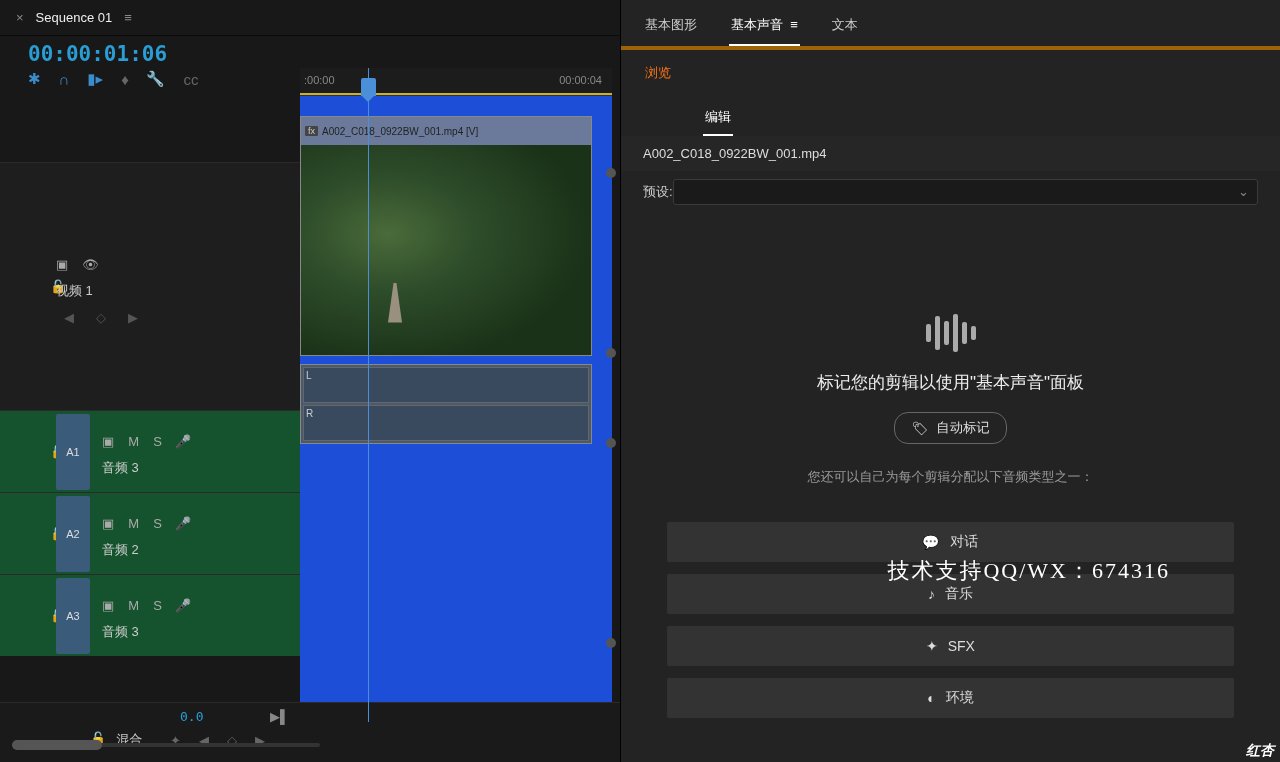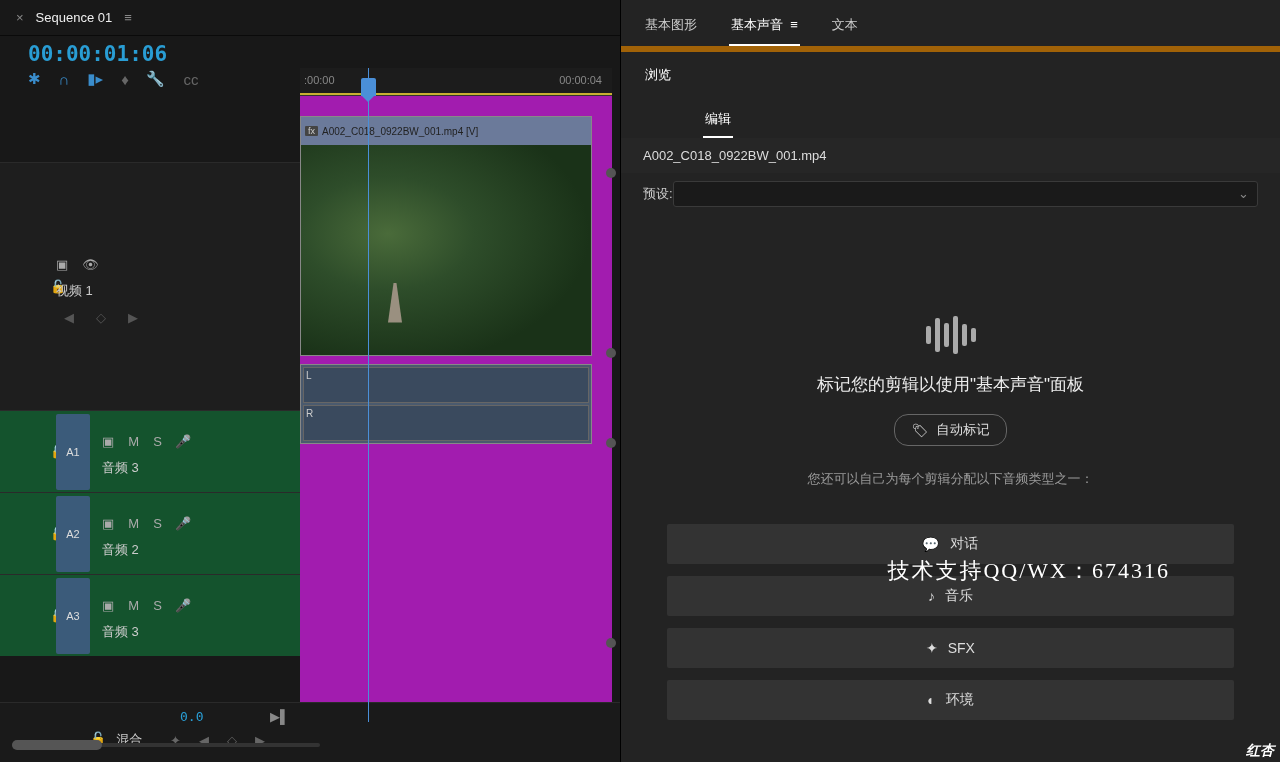--- a/index.html
+++ b/index.html
@@ -20,44 +20,44 @@
 .track-row.video{height:248px;background:#1e1e1e;}
 .track-row.audio{height:82px;background:#14532d;}
 .track-lock{width:30px;text-align:center;color:#999;padding-left:50px}
 .track-badge{width:34px;height:32px;margin:0 6px;background:#3b5b7a;color:#ddd;display:flex;align-items:center;justify-content:center;font-size:11px;border-radius:2px;}
 .track-badge.tall{height:240px;}
 .track-badge.tall-audio{height:76px;}
 .track-content{flex:1;display:flex;flex-direction:column;justify-content:flex-start;padding:8px 0 0 6px;gap:10px;}
 .track-icons{display:flex;gap:14px;align-items:center;color:#aaa;font-size:13px;}
 .track-name{color:#ccc;}
 .track-nav{display:flex;gap:22px;padding-left:8px;color:#555;}
-.timeline-area{position:absolute;left:300px;top:68px;right:8px;bottom:40px;background:#a21caf;}
+.timeline-area{position:absolute;left:300px;top:68px;right:8px;bottom:40px;background:#1d4ed8;}
 .ruler{height:28px;background:#1c1c1c;border-bottom:1px solid #333;position:relative;font-size:11px;color:#888;font-family:monospace;}
 .ruler-tick{position:absolute;top:6px;}
 .ruler-line{position:absolute;left:0;right:0;bottom:0;height:2px;background:#c8b030;}
 .playhead{position:absolute;left:68px;top:0;bottom:0;width:1px;background:#4a8fd8;z-index:10;}
 .playhead-handle{position:absolute;top:10px;left:-7px;width:15px;height:18px;background:#4a8fd8;border-radius:2px 2px 0 0;}
 .playhead-handle:after{content:"";position:absolute;bottom:-6px;left:1px;border-left:6px solid transparent;border-right:6px solid transparent;border-top:6px solid #4a8fd8;}
 .clip-video{position:absolute;left:0;top:48px;width:292px;height:240px;background:linear-gradient(180deg,#3d5a3a,#2a4a2d 40%,#1e3a22);border:1px solid #888;overflow:hidden;}
 .clip-title-bar{height:28px;background:#6b7a9a;display:flex;align-items:center;padding:0 4px;gap:4px;font-size:10px;color:#222;}
 .fx-badge{background:#444;color:#ccc;padding:0 3px;font-size:9px;border-radius:1px;}
 .clip-thumb{width:100%;height:calc(100% - 16px);background:radial-gradient(ellipse at 30% 40%, #4a6b3a 0%, #2e4d2a 30%, #1a3218 70%);position:relative;}
 .clip-thumb:before{content:"";position:absolute;bottom:20%;left:30%;width:14px;height:40px;background:#9a9080;clip-path:polygon(40% 0,60% 0,100% 100%,0 100%);}
 .clip-audio{position:absolute;left:0;top:296px;width:292px;height:80px;background:#4a5a6e;border:1px solid #888;}
 .clip-audio-inner{margin:2px;height:36px;background:#3a4a5e;border:1px solid #666;font-size:10px;color:#ccc;padding:2px;}
 .clip-audio-inner.b{margin-top:0;}
 .scroll-handle{position:absolute;right:-4px;width:10px;height:10px;background:#555;border-radius:50%;}
 .bottom-bar{position:absolute;bottom:0;left:0;right:0;height:60px;background:#1a1a1a;display:flex;align-items:center;padding:0 20px;gap:16px;border-top:1px solid #2a2a2a;}
 .mix-val{color:#299dd4;font-family:monospace;position:absolute;left:180px;top:6px;}
 .mix-label{position:absolute;left:90px;top:28px;display:flex;gap:10px;}
-.right-tabs{display:flex;gap:30px;padding:12px 22px 0;border-bottom:6px solid #a16207;}
+.right-tabs{display:flex;gap:30px;padding:12px 22px 0;border-bottom:4px solid #a16207;}
 .right-tab{padding:4px 2px 10px;color:#ccc;cursor:pointer;}
 .right-tab.active{color:#fff;border-bottom:2px solid #fff;}
 .sub-tabs{display:flex;gap:30px;padding:10px 22px 0;}
-.sub-tab{padding:4px 2px 8px;color:#ffffff;cursor:pointer;}
+.sub-tab{padding:4px 2px 8px;color:#f97316;cursor:pointer;}
 .sub-tab.active{color:#fff;border-bottom:2px solid #fff;margin-top:44px;}
 .file-label{padding:10px 22px;color:#ddd;background:#262626;}
 .preset-row{display:flex;align-items:center;padding:8px 22px;gap:0;justify-content:flex-end;}
 .preset-select{flex:1;height:26px;background:#1a1a1a;border:1px solid #3a3a3a;border-radius:3px;}
 .center-content{display:flex;flex-direction:column;align-items:center;padding-top:100px;gap:18px;}
 .wave-icon{display:flex;gap:4px;align-items:center;height:40px;}
 .wave-bar{width:5px;background:#aaa;border-radius:2px;}
 .heading{color:#eee;font-size:17px;font-weight:500;}
 .auto-btn{padding:6px 16px;border:1px solid #666;border-radius:14px;background:transparent;color:#ddd;cursor:pointer;display:flex;gap:8px;align-items:center;}
 .sub-text{color:#999;font-size:13px;margin-top:6px;}

